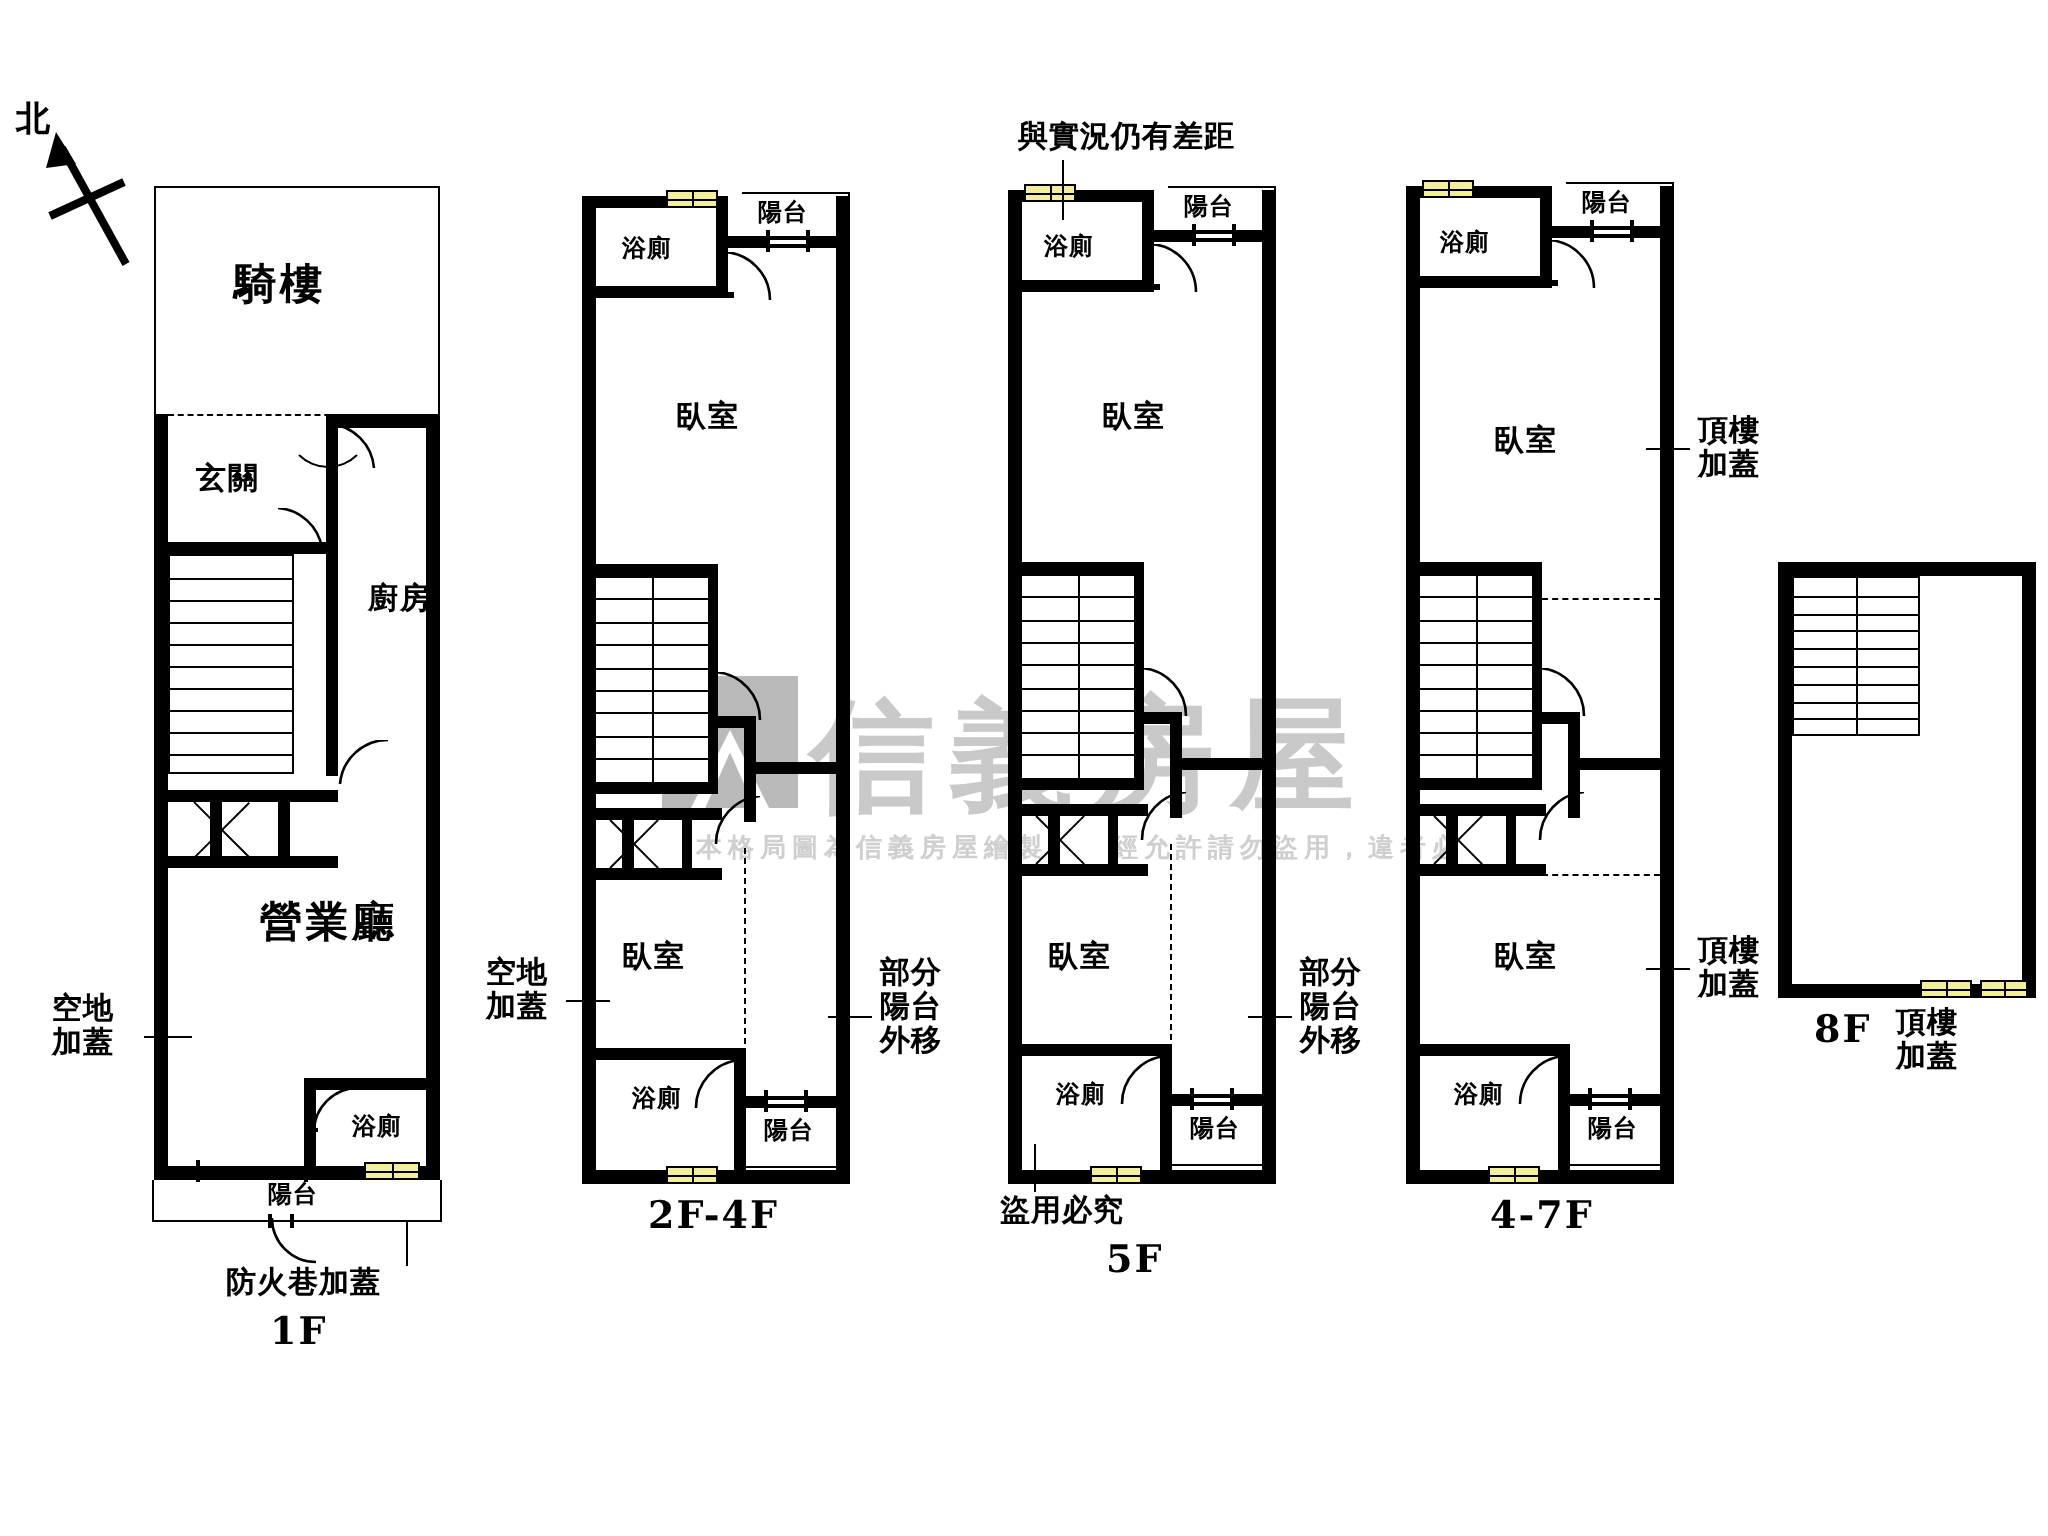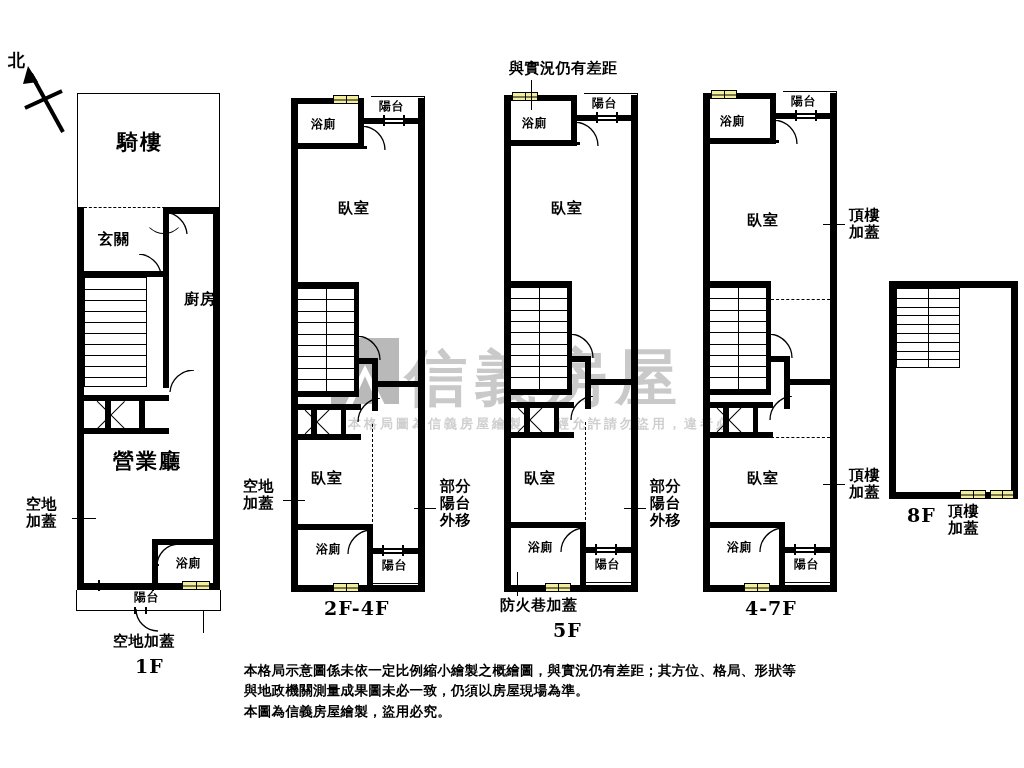--- a/index.html
+++ b/index.html
@@ -135,21 +135,21 @@
         <i style="top:88px;"></i>
       <i style="top:99px;"></i>
     </div>
 
     <div class="wall" style="left:84px;top:395px;width:85px;height:6px;"></div>
     <div class="wall" style="left:84px;top:428px;width:85px;height:6px;"></div>
     <div class="wall" style="left:105px;top:395px;width:5px;height:39px;"></div>
     <div class="wall" style="left:140px;top:395px;width:5px;height:39px;"></div>
     <div class="xbox" style="left:110px;top:400px;width:30px;height:29px;"></div>
 
-    <div class="lbl room-lg" style="left:113px;top:450px;">營業廳</div>
+    <div class="lbl room-lg" style="left:130px;top:450px;">營業廳</div>
 
     <div class="wall" style="left:152px;top:539px;width:68px;height:6px;"></div>
     <div class="wall" style="left:152px;top:539px;width:6px;height:45px;"></div>
     <div class="lbl room-sm" style="left:176px;top:557px;">浴廁</div>
     <div class="door" style="left:157px;top:544px;width:22px;height:22px;">
       <svg width="24" height="24" style="position:absolute;left:0;top:0;">
         <path d="M22,0 A22,22 0 0 0 0,22" fill="none" stroke="#000" stroke-width="1.3"></path>
       </svg>
       <div class="leaf" style="left:-2px;top:20px;width:4px;height:2px;"></div>
     </div>
@@ -165,21 +165,21 @@
       <svg width="26" height="24" style="position:absolute;left:0;top:0;">
         <path d="M2,0 A22,22 0 0 0 24,22" fill="none" stroke="#000" stroke-width="1.3"></path>
       </svg>
       <div class="leaf" style="left:0;top:-2px;width:2px;height:7px;"></div>
       <div class="leaf" style="left:11px;top:-2px;width:2px;height:7px;"></div>
     </div>
 
     <div class="lbl note" style="left:26px;top:496px;text-align:center;">空地
 加蓋</div>
     <div class="lead" style="left:72px;top:518px;width:24px;"></div>
-    <div class="lbl note" style="left:113px;top:633px;">空地加蓋</div>
+    <div class="lbl note" style="left:113px;top:633px;">防火巷加蓋</div>
     <div class="line-v" style="left:203px;top:611px;height:22px;"></div>
 
     <div class="lbl floor" style="left:135px;top:656px;">1F</div>
   </div>
 
   <div>
 
     <div class="wall" style="left:291px;top:98px;width:7px;height:494px;"></div>
     <div class="wall" style="left:418px;top:98px;width:7px;height:494px;"></div>
     <div class="wall" style="left:291px;top:585px;width:134px;height:7px;"></div>
@@ -356,21 +356,21 @@
     <div class="lbl room-sm" style="left:595px;top:558px;">陽台</div>
     <div class="thin" style="left:595px;top:549px;width:22px;height:2px;background:#fff;"></div>
     <div class="thin" style="left:595px;top:544px;width:2px;height:11px;"></div>
     <div class="thin" style="left:615px;top:544px;width:2px;height:11px;"></div>
 
     <div class="win h" style="left:545px;top:583px;width:26px;height:9px;"></div>
 
     <div class="lbl note" style="left:509px;top:60px;">與實況仍有差距</div>
     <div class="line-v" style="left:531px;top:80px;height:30px;"></div>
 
-    <div class="lbl note" style="left:500px;top:597px;">防火巷加蓋</div>
+    <div class="lbl note" style="left:500px;top:597px;">盜用必究</div>
     <div class="line-v" style="left:517px;top:572px;height:24px;"></div>
 
     <div class="lbl note" style="left:650px;top:478px;">部分
 陽台
 外移</div>
     <div class="lead" style="left:624px;top:508px;width:22px;"></div>
 
     <div class="lbl floor" style="left:553px;top:620px;">5F</div>
   </div>
 
@@ -490,16 +490,14 @@
     </div>
 
     <div class="win h" style="left:960px;top:490px;width:26px;height:9px;"></div>
     <div class="win h" style="left:990px;top:490px;width:24px;height:9px;"></div>
 
     <div class="lbl floor" style="left:907px;top:505px;">8F</div>
     <div class="lbl note" style="left:948px;top:503px;">頂樓
 加蓋</div>
   </div>
 
-  <div class="disclaimer" style="left:244px;top:660px;width:556px;">本格局示意圖係未依一定比例縮小繪製之概繪圖，與實況仍有差距；其方位、格局、形狀等與地政機關測量成果圖未必一致，仍須以房屋現場為準。
-本圖為信義房屋繪製，盜用必究。</div>
 
 </div>
 
 </body></html>

